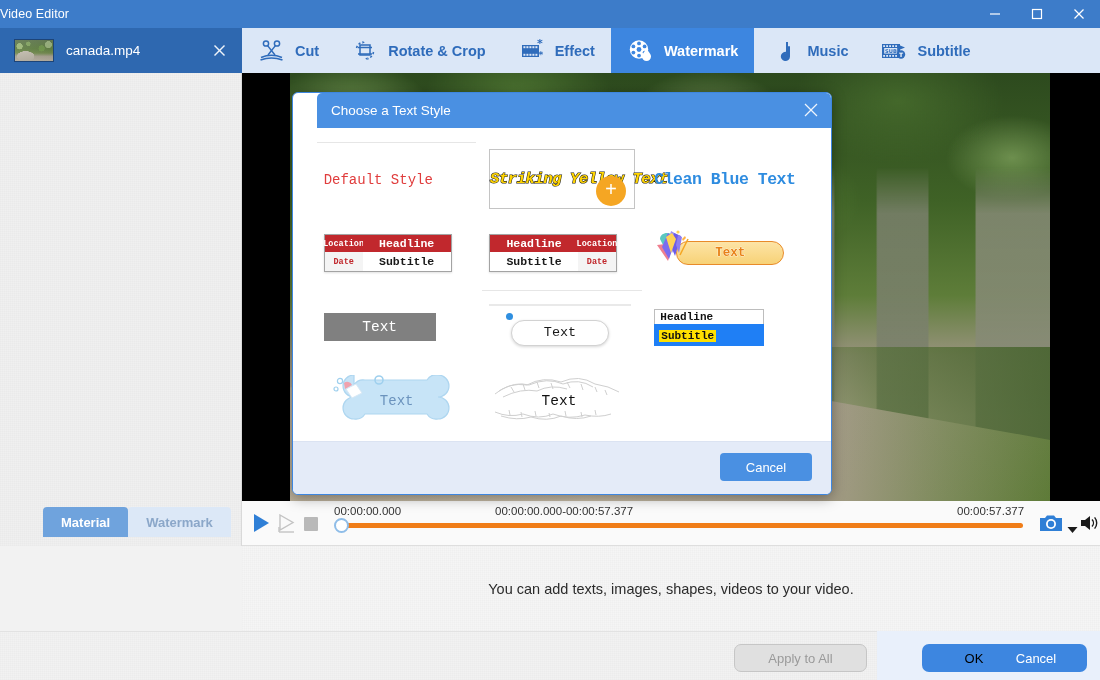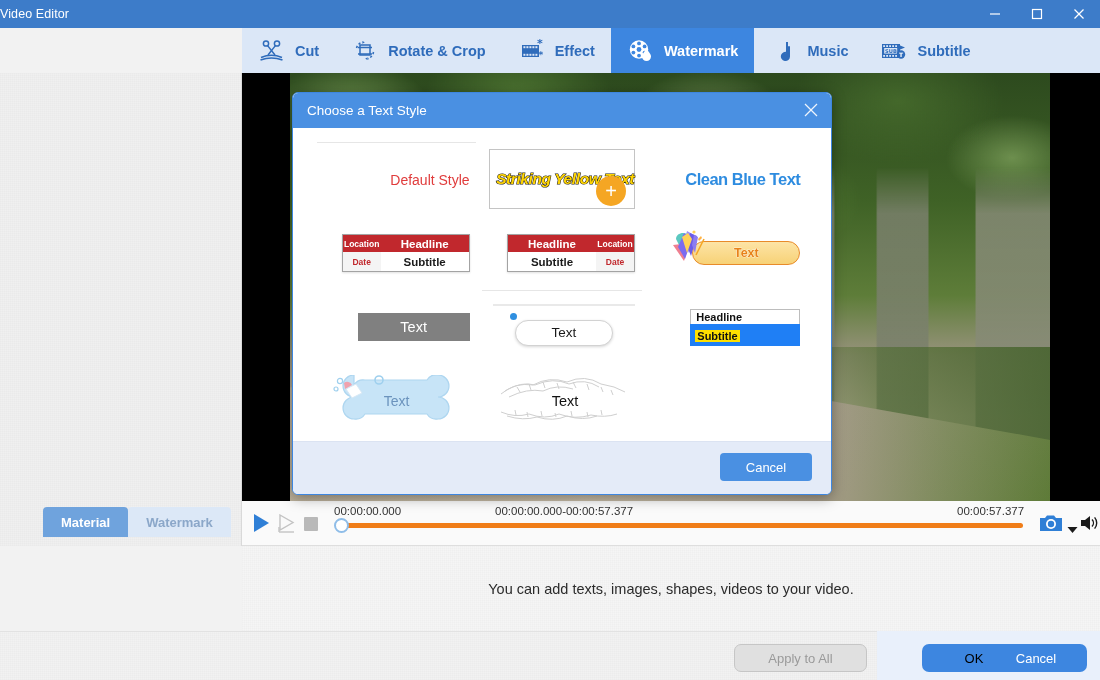--- a/index.html
+++ b/index.html
@@ -226,20 +226,21 @@
   }
 
   
   .modal {
     position: absolute; left: 292px; top: 92px; width: 540px; height: 403px;
     background: #ffffff;
     border: 1px solid #3d86e0;
     border-radius: 6px;
     box-shadow: 0 3px 14px rgba(0,0,0,.35);
     overflow: hidden;
+    padding-left: 24px;
   }
   .modal-head {
     height: 35px; background: #4a90e2;
     display: flex; align-items: center;
     border-radius: 5px 5px 0 0;
   }
   .modal-title { color: #fff; font-size: 13.5px; margin-left: 14px; }
   .modal-x {
     position: absolute; right: 12px; top: 9px; color: #eef4fc;
   }
@@ -253,22 +254,22 @@
     grid-template-columns: repeat(3, 1fr);
     grid-template-rows: repeat(4, 74px);
     column-gap: 6px;
   }
   .cell {
     display: flex; align-items: center; justify-content: center;
     position: relative;
   }
   .cell-box {
     position: relative;
-    display: flex; align-items: center; justify-content: flex-end;
-    width: 146px; height: 60px;
+    display: flex; align-items: center; justify-content: flex-start;
+    width: 146px; height: 60px; font-family: Liberation Mono, monospace;
   }
   .cell.selected .cell-box {
     border: 1px solid #c4c4c4;
     background: #ffffff;
   }
   .sep-top { border-top: 1px solid #e6e6e6; }
   .plus-badge {
     position: absolute; right: 8px; bottom: 2px;
     width: 30px; height: 30px; border-radius: 50%;
     background: #f5a623;
@@ -420,20 +421,30 @@
       </div>
       <div class="win-btn close">
         <svg width="12" height="12" viewBox="0 0 12 12">
             <line x1="1.5" y1="1.5" x2="10.5" y2="10.5" stroke="#fff" stroke-width="1.2"></line>
             <line x1="10.5" y1="1.5" x2="1.5" y2="10.5" stroke="#fff" stroke-width="1.2"></line>
           </svg>
       </div>
     </div>
   </div>
 
+  <div class="file-tab">
+    <div class="file-thumb"></div>
+    <div class="file-name">canada.mp4</div>
+    <div class="file-close">
+      <svg width="13" height="13" viewBox="0 0 13 13">
+          <line x1="1.5" y1="1.5" x2="11.5" y2="11.5" stroke="#eef3fa" stroke-width="1.4"></line>
+          <line x1="11.5" y1="1.5" x2="1.5" y2="11.5" stroke="#eef3fa" stroke-width="1.4"></line>
+        </svg>
+    </div>
+  </div>
 
   <div class="left-panel">
     <div class="panel-tabs">
       <div class="panel-tab active">Material</div>
       <div class="panel-tab inactive">Watermark</div>
     </div>
   </div>
 
   <div class="preview">
     <div class="video-frame">

